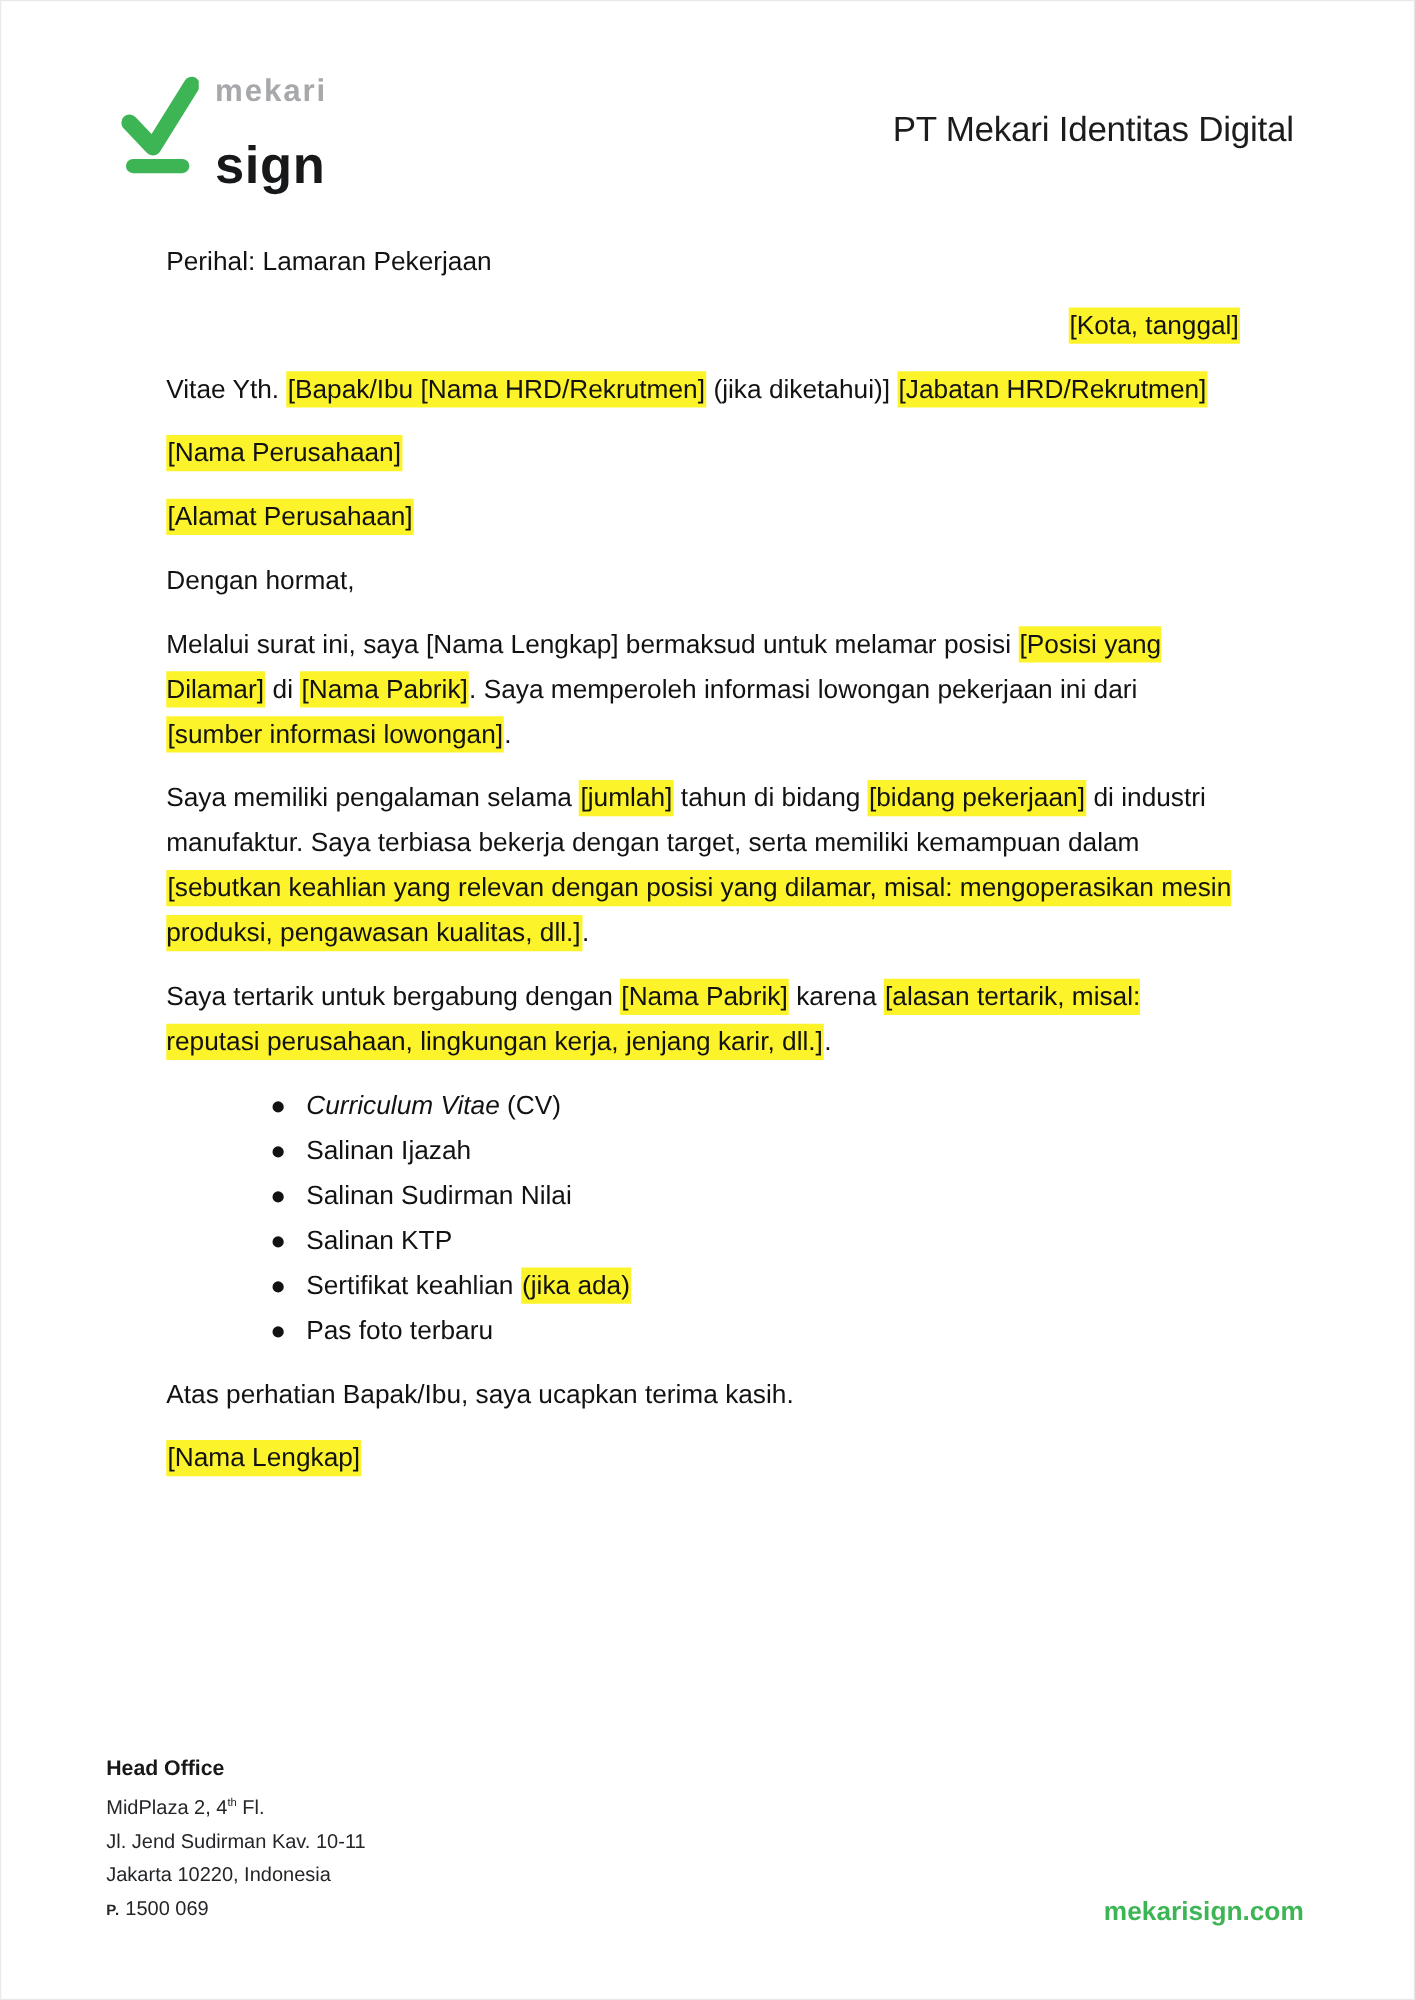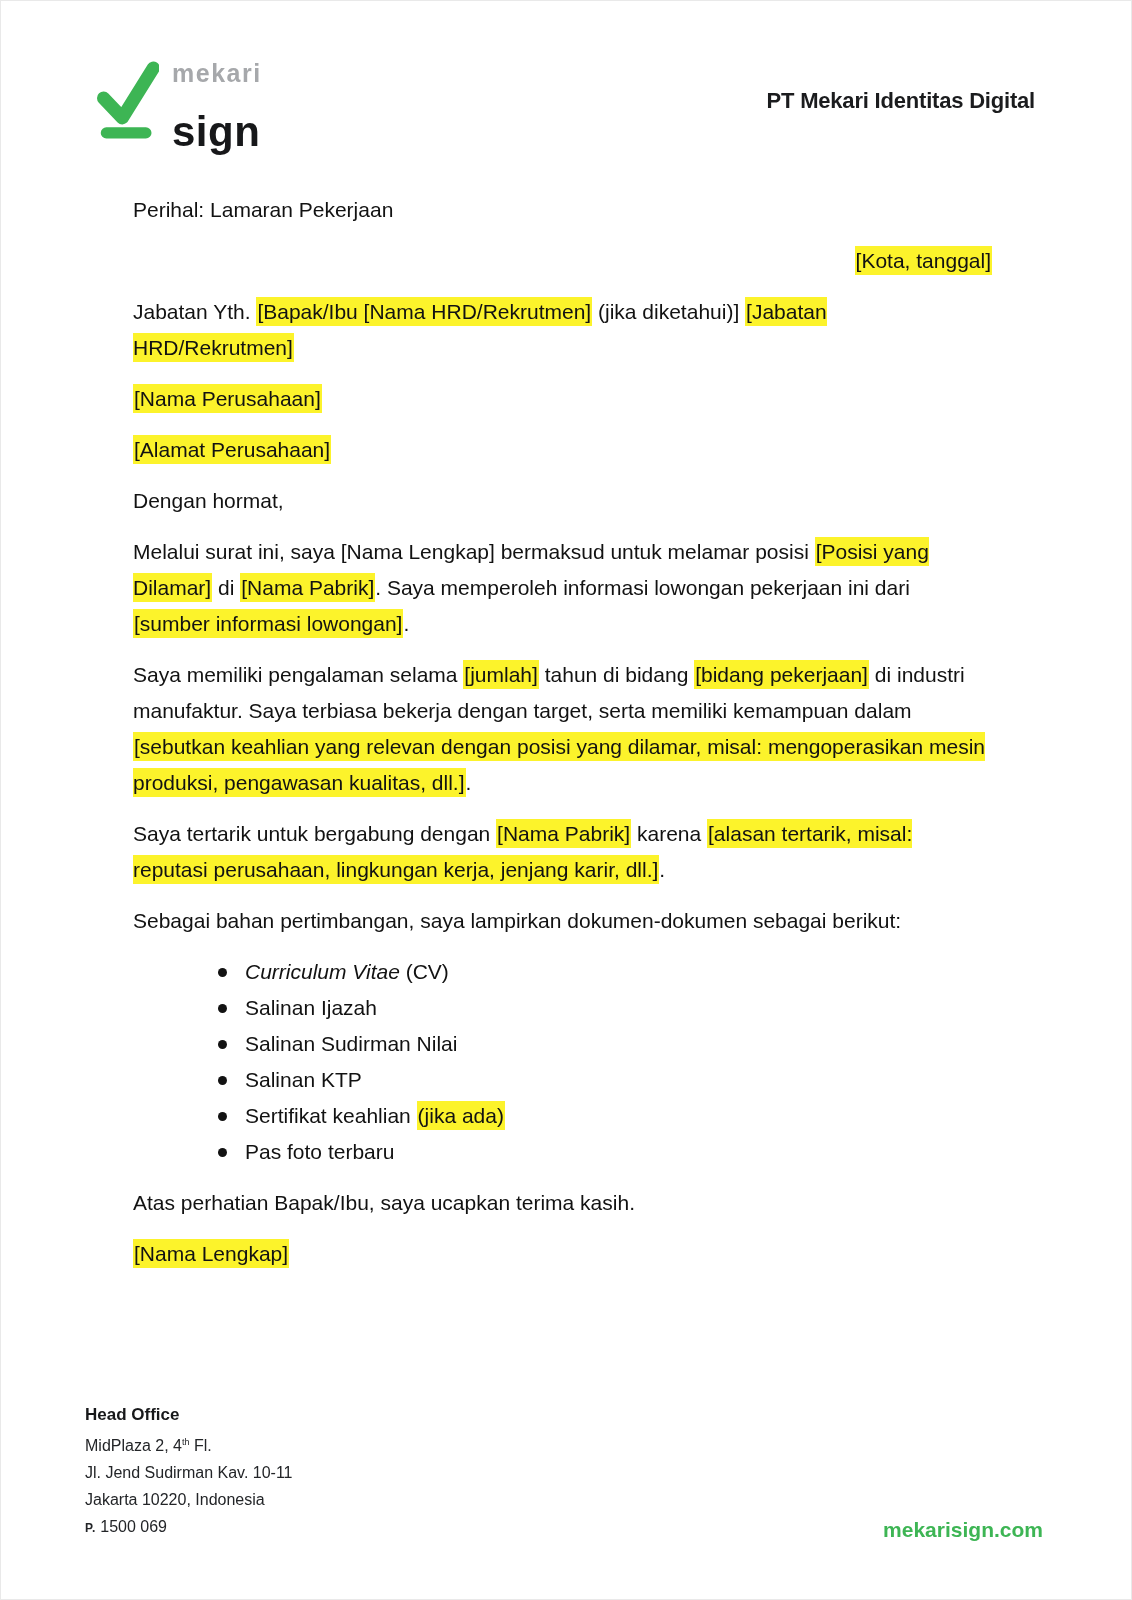--- a/index.html
+++ b/index.html
@@ -25,21 +25,21 @@
   .logo-mekari {
     font-size: 25px; font-weight: 700; line-height: 26px;
     letter-spacing: 1.5px; color: var(--logo-gray, #a6a8ab);
   }
   .logo-sign {
     font-size: 42px; font-weight: 700; line-height: 42px;
     letter-spacing: 0.5px; color: #17181a; margin-top: -2px;
   }
   .company-name {
     position: absolute; right: 97px; top: 88px;
-    font-size: 22px; font-weight: 700; color: #1b1c1e;
+    font-size: 28px; font-weight: 400; color: #1b1c1e;
     letter-spacing: -0.2px;
   }
 
   
   .letter {
     position: absolute; left: 133px; top: 177px; width: 859px;
     font-size: 21px; line-height: 36px; color: var(--text-black, #121212);
   }
   .letter p { margin: 15px 0; }
   .letter .hl {
@@ -83,28 +83,27 @@
     <span class="logo-text">
       <span class="logo-mekari">mekari</span>
       <span class="logo-sign">sign</span>
     </span>
   </div>
   <div class="company-name">PT Mekari Identitas Digital</div>
 
   <main class="letter" id="letter-content">
       <p><span>Perihal: Lamaran Pekerjaan</span></p>
       <p style="text-align: right;"><span class="hl">[Kota, tanggal]</span></p>
-      <p><span>Jabatan Yth. </span><span class="hl">[Bapak/Ibu [Nama HRD/Rekrutmen]</span><span> (jika diketahui)] </span><span class="hl">[Jabatan HRD/Rekrutmen]</span></p>
+      <p><span>Vitae Yth. </span><span class="hl">[Bapak/Ibu [Nama HRD/Rekrutmen]</span><span> (jika diketahui)] </span><span class="hl">[Jabatan HRD/Rekrutmen]</span></p>
       <p><span class="hl">[Nama Perusahaan]</span></p>
       <p><span class="hl">[Alamat Perusahaan]</span></p>
       <p><span>Dengan hormat,</span></p>
       <p><span>Melalui surat ini, saya [Nama Lengkap] bermaksud untuk melamar posisi </span><span class="hl">[Posisi yang Dilamar]</span><span> di </span><span class="hl">[Nama Pabrik]</span><span>. Saya memperoleh informasi lowongan pekerjaan ini dari </span><span class="hl">[sumber informasi lowongan]</span><span>.</span></p>
       <p><span>Saya memiliki pengalaman selama </span><span class="hl">[jumlah]</span><span> tahun di bidang </span><span class="hl">[bidang pekerjaan]</span><span> di industri manufaktur. Saya terbiasa bekerja dengan target, serta memiliki kemampuan dalam </span><span class="hl">[sebutkan keahlian yang relevan dengan posisi yang dilamar, misal: mengoperasikan mesin produksi, pengawasan kualitas, dll.]</span><span>.</span></p>
       <p><span>Saya tertarik untuk bergabung dengan </span><span class="hl">[Nama Pabrik]</span><span> karena </span><span class="hl">[alasan tertarik, misal: reputasi perusahaan, lingkungan kerja, jenjang karir, dll.]</span><span>.</span></p>
-      <p><span>Sebagai bahan pertimbangan, saya lampirkan dokumen-dokumen sebagai berikut:</span></p>
       <ul>
         <li><span class="it">Curriculum Vitae</span><span> (CV)</span></li>
         <li><span>Salinan Ijazah</span></li>
         <li><span>Salinan Sudirman Nilai</span></li>
         <li><span>Salinan KTP</span></li>
         <li><span>Sertifikat keahlian </span><span class="hl">(jika ada)</span></li>
         <li><span>Pas foto terbaru</span></li>
       </ul>
       <p><span>Atas perhatian Bapak/Ibu, saya ucapkan terima kasih.</span></p>
       <p><span class="hl">[Nama Lengkap]</span></p>

